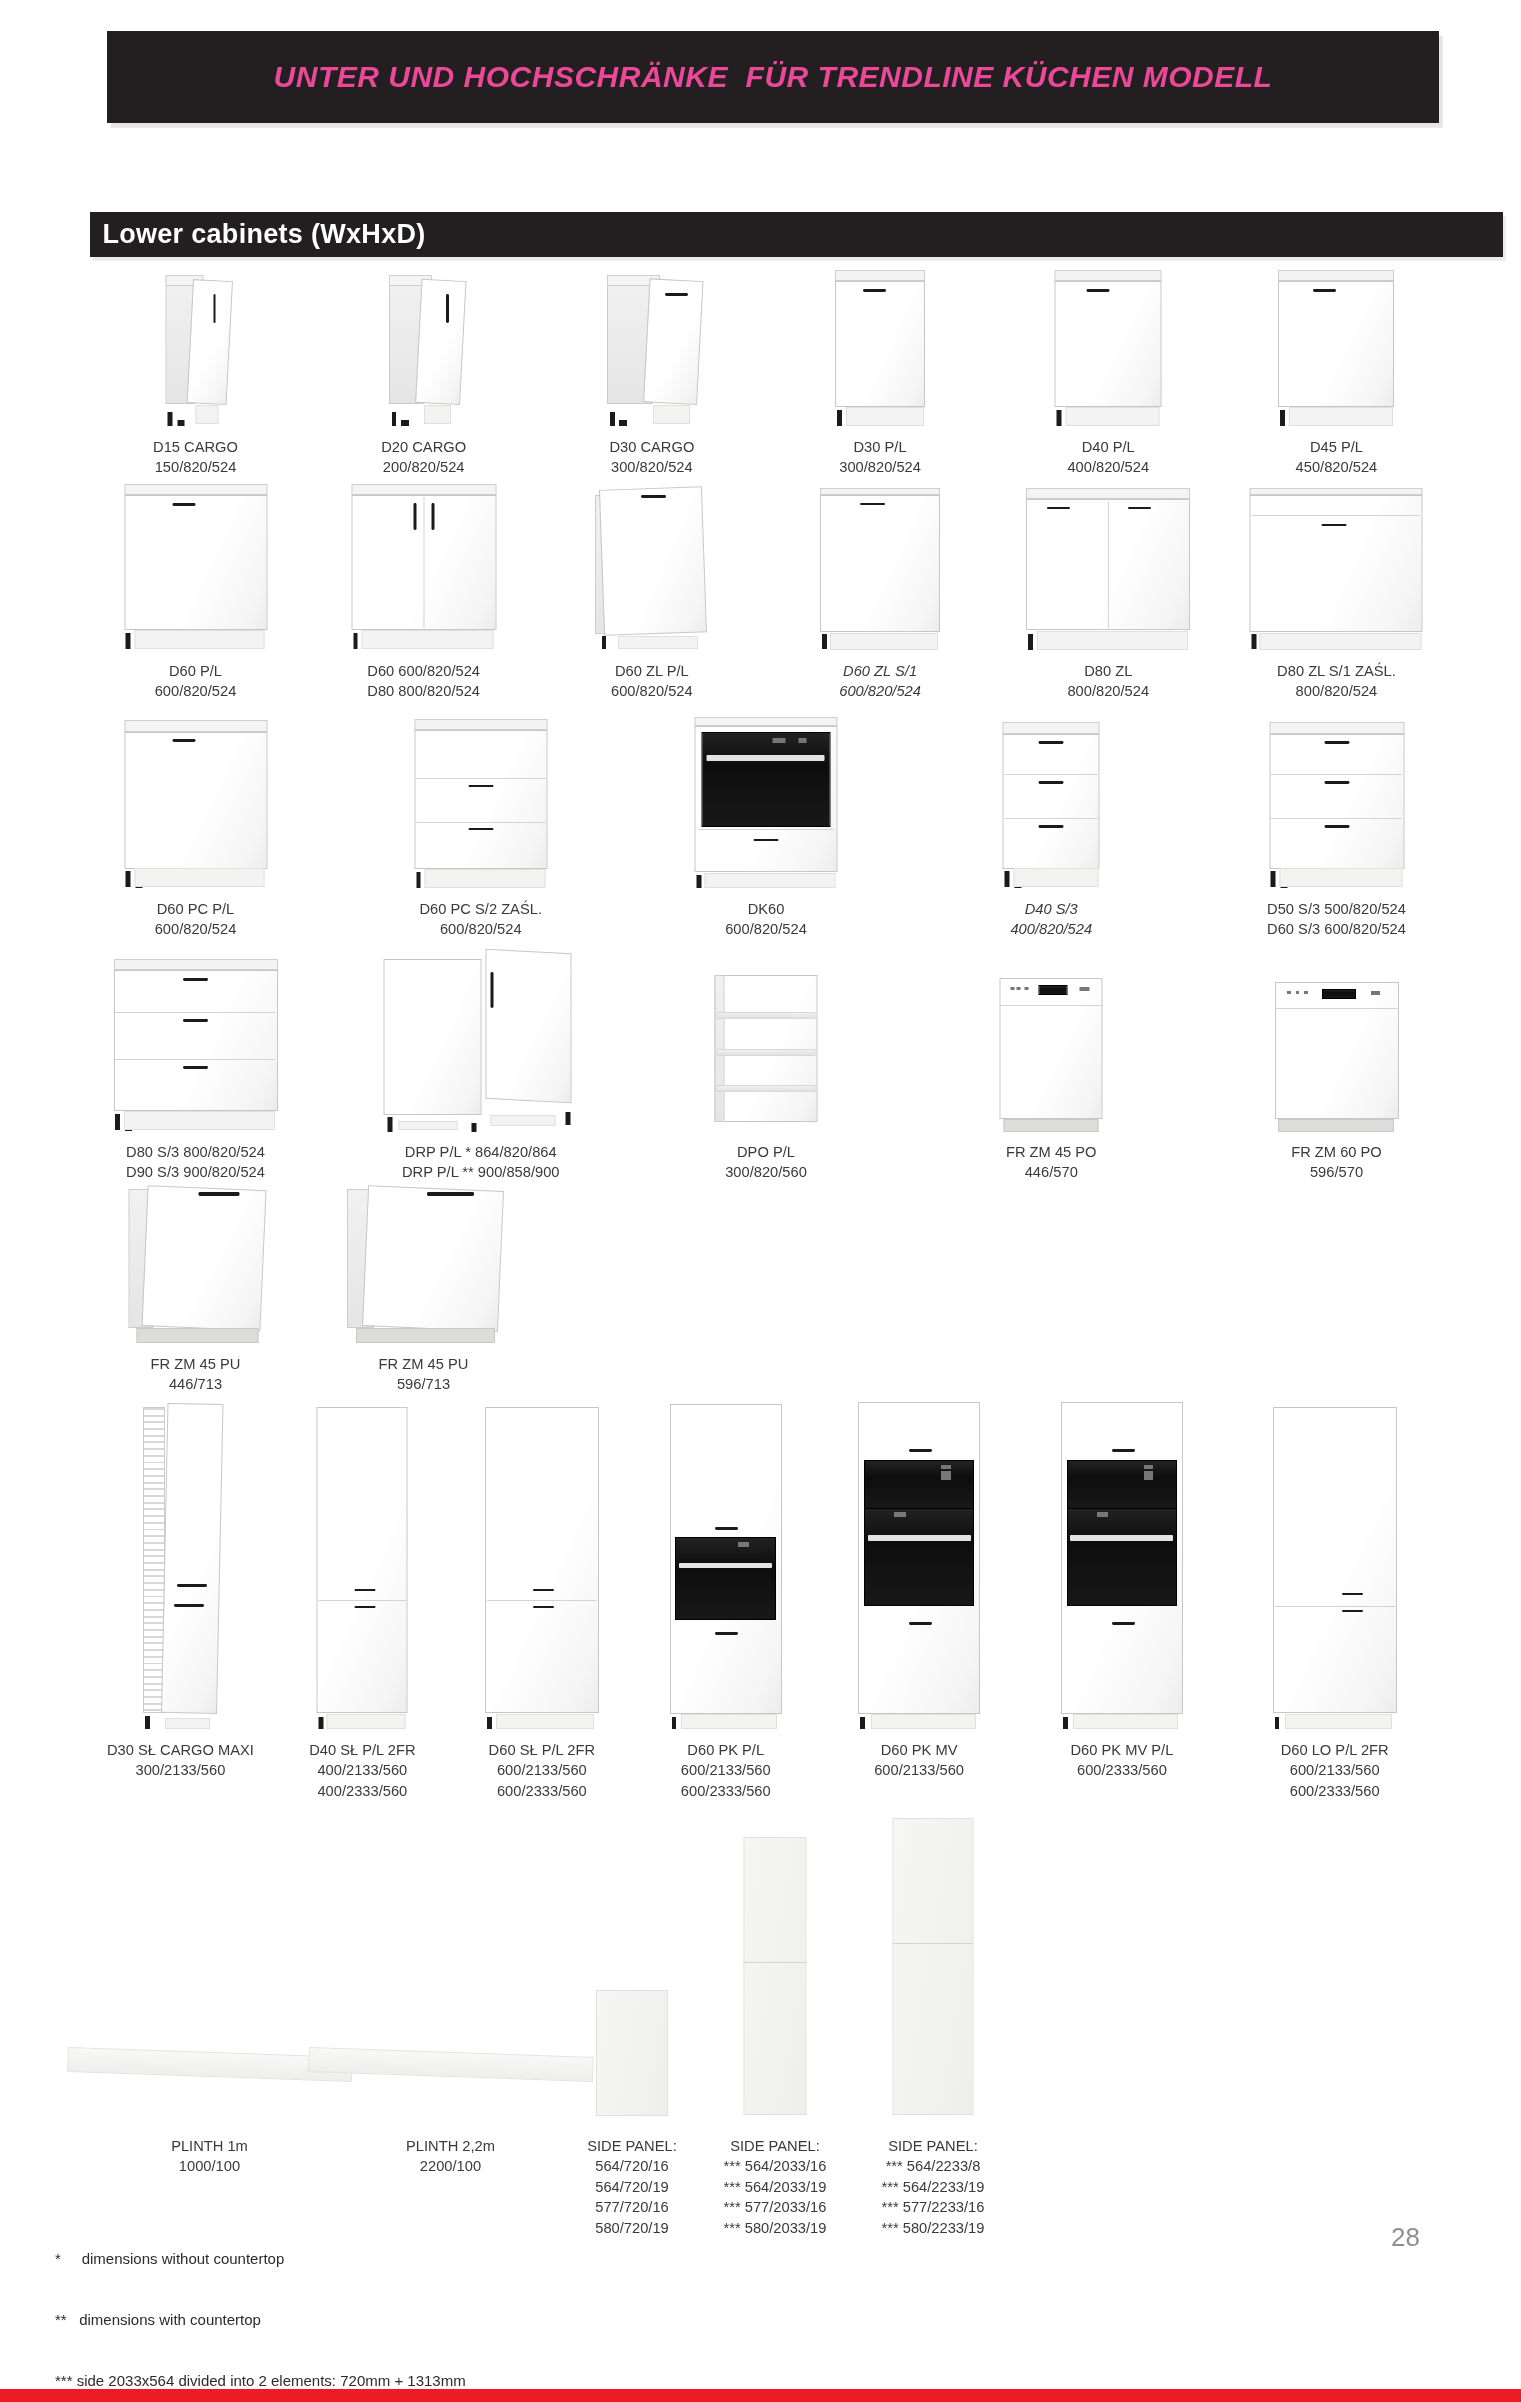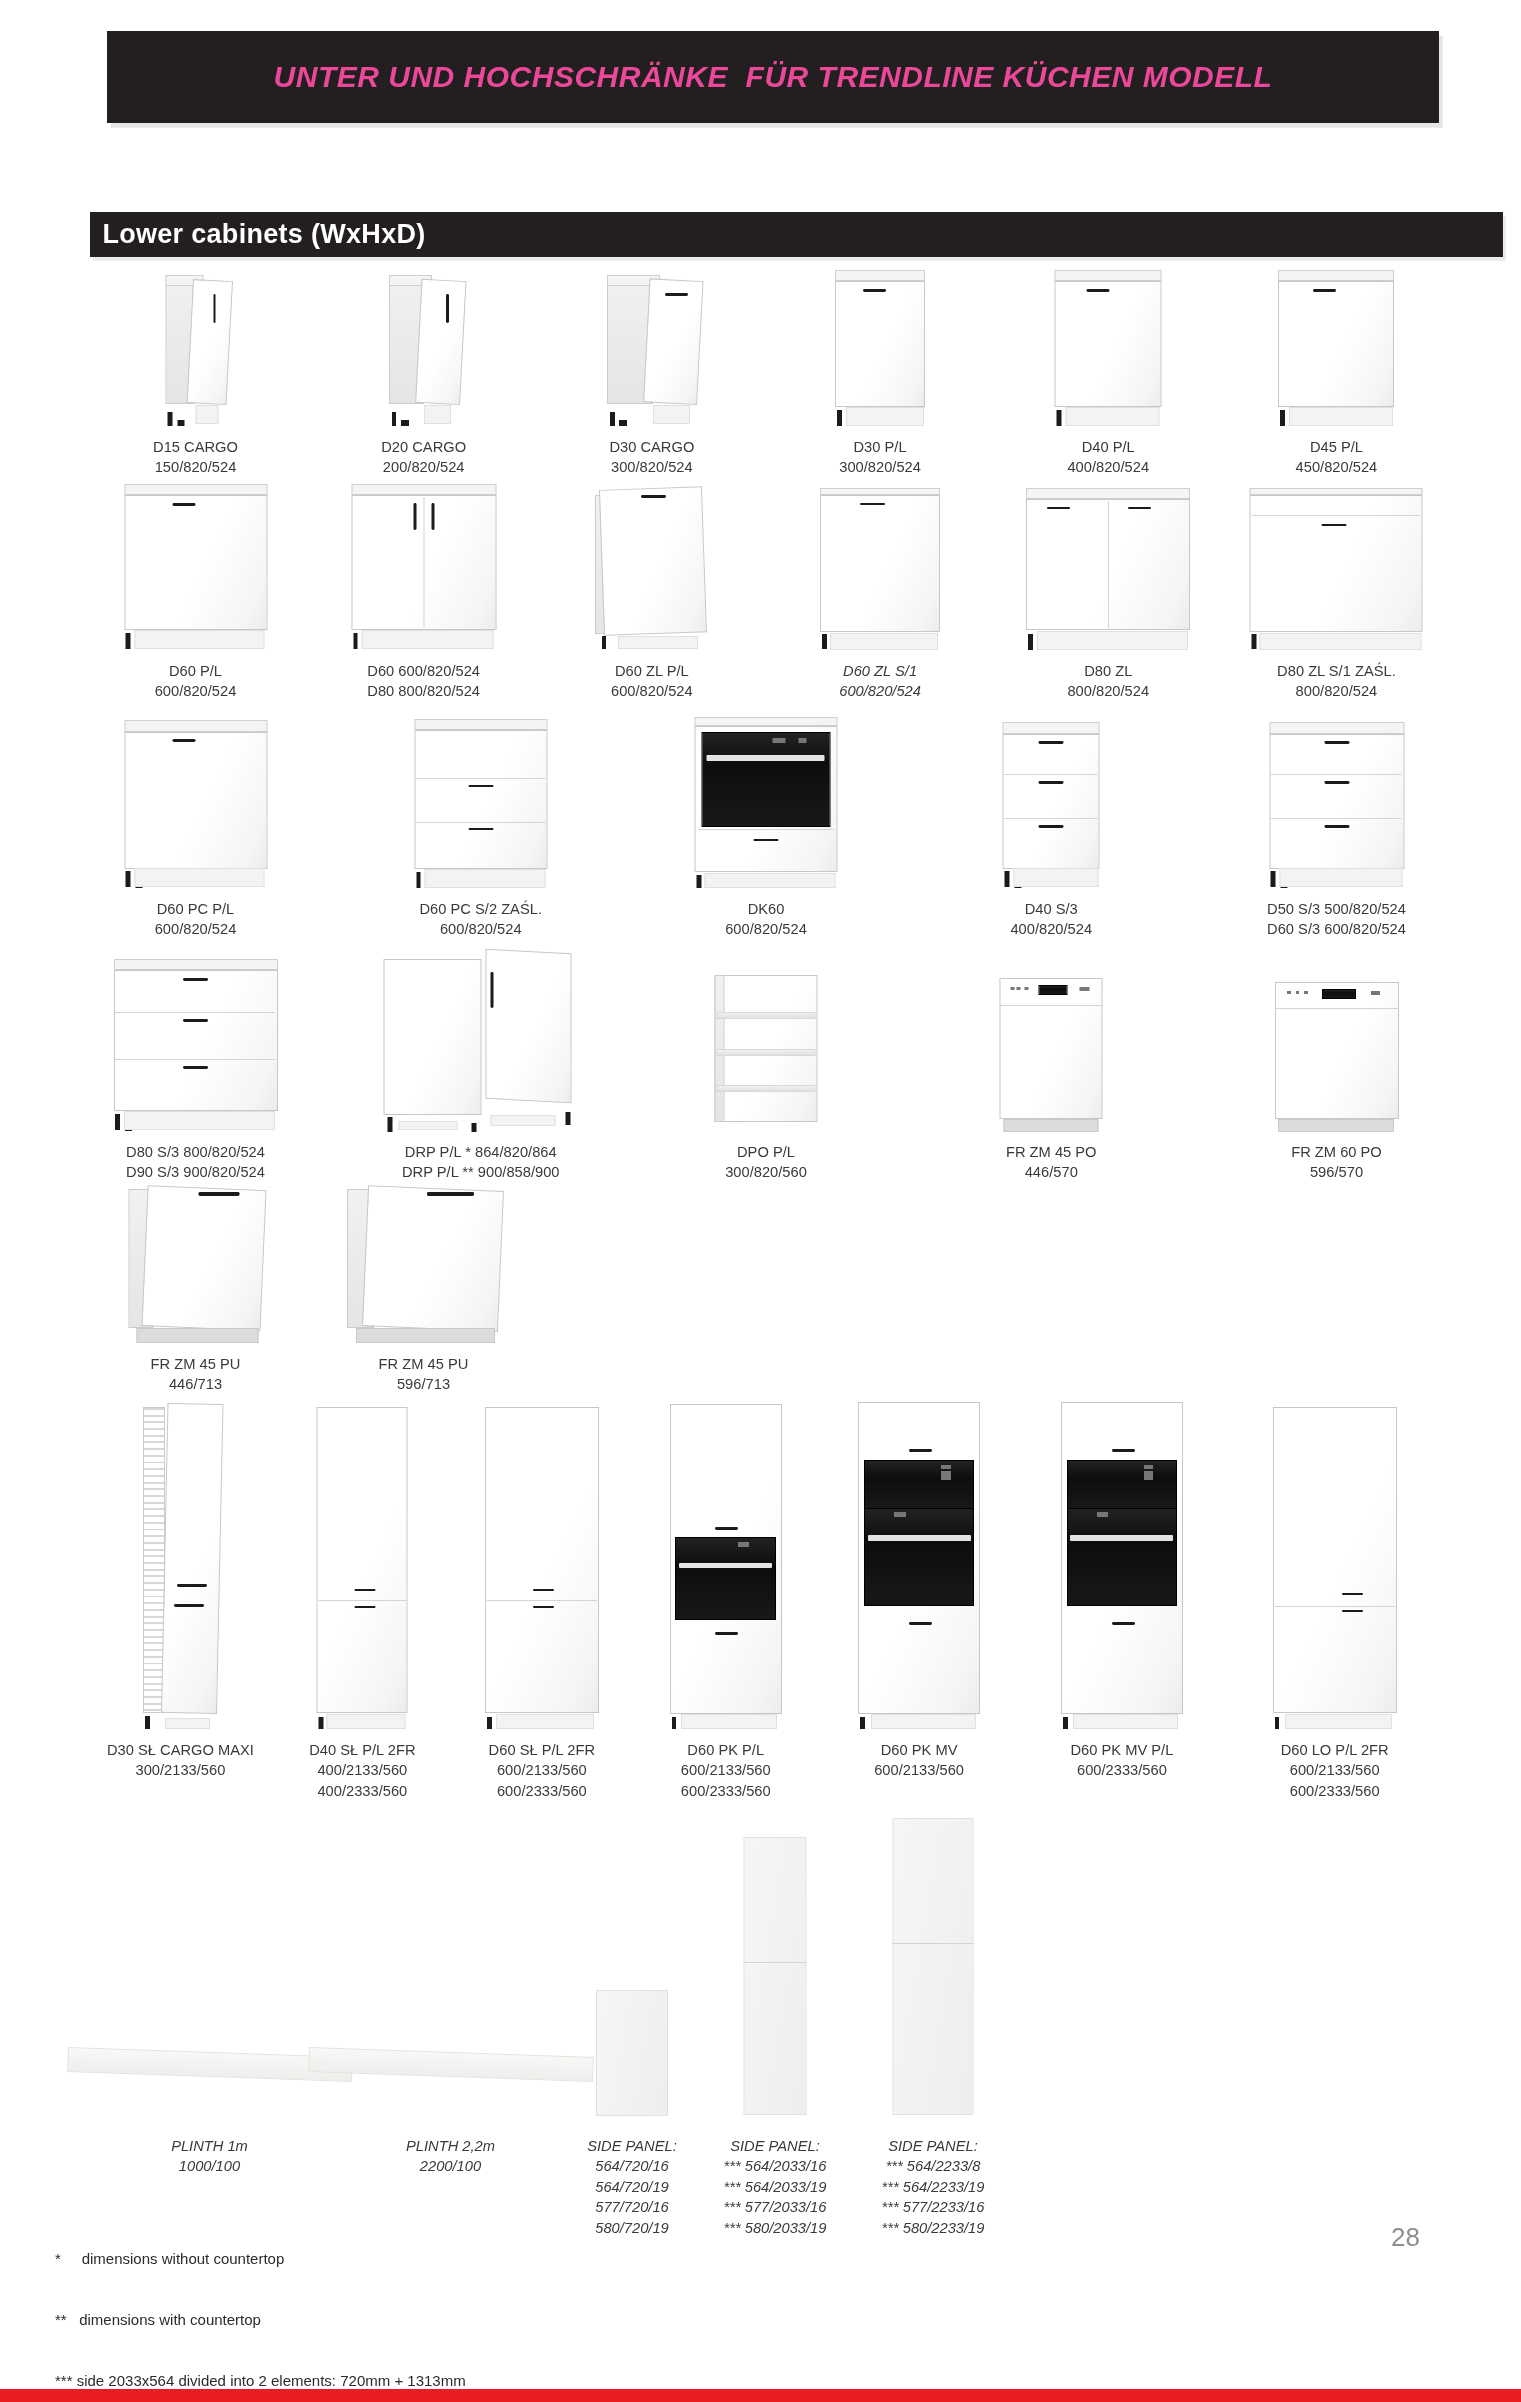--- a/index.html
+++ b/index.html
@@ -21,21 +21,21 @@
   .row-5 .cell{position:absolute;top:0;width:219px;}
   .row-5 .cell:nth-child(1){left:0;}
   .row-5 .cell:nth-child(2){left:228px;}
   .row-6 .cell:nth-child(1){width:190px;}
   .row-6 .cell:nth-child(2){width:176px;}
   .row-6 .cell:nth-child(3){width:185px;}
   .row-6 .cell:nth-child(4){width:185px;}
   .row-6 .cell:nth-child(5){width:204px;}
   .row-6 .cell:nth-child(6){width:204px;}
   .row-6 .cell:nth-child(7){width:224px;text-decoration:underline;}
-  .row-7{display:block;left:0;width:1215px;font-style:italic;}
+  .row-7{display:block;left:0;width:1215px;}
   .row-7 .cell{position:absolute;top:0;}
   .row-7 .cell:nth-child(1){left:67px;width:285px;}
   .row-7 .cell:nth-child(2){left:308px;width:285px;}
   .row-7 .cell:nth-child(3){left:556px;width:152px;}
   .row-7 .cell:nth-child(4){left:699px;width:152px;}
   .row-7 .cell:nth-child(5){left:845px;width:176px;}
   .fig{position:absolute;left:50%;transform:translateX(-50%);}
   .cap{position:absolute;left:-30px;right:-30px;text-align:center;font-size:14.7px;
        line-height:20.4px;color:#3a3a3a;}
   
@@ -307,21 +307,21 @@
             <div class="part cab-front" style="left: 0px; top: 11.4px; width: 97px; height: 135px;"></div>
             <div class="part foot" style="left: 1.9px; top: 149px; width: 4.8px; height: 16px;"></div>
             <div class="part foot" style="left: 11.4px; top: 159px; width: 7.6px; height: 6.7px;"></div>
             <div class="part cab-plinth" style="left: 10.5px; top: 146px; width: 85px; height: 19px;"></div>
             <div class="part cab-seam" style="left: 1.9px; top: 52px; width: 93px; height: 1px;"></div>
             <div class="part cab-seam" style="left: 1.9px; top: 96px; width: 93px; height: 1px;"></div>
             <div class="part handle" style="left: 36px; top: 19px; width: 25px; height: 2.9px;"></div>
             <div class="part handle" style="left: 36px; top: 59px; width: 25px; height: 2.9px;"></div>
             <div class="part handle" style="left: 36px; top: 103px; width: 25px; height: 2.9px;"></div>
           </div>
-          <div class="cap" style="top: 190px;">
+          <div class="cap" style="top: 190px; font-style: italic;">
             <div>D40 S/3</div>
             <div>400/820/524</div>
           </div>
         </div>
         <div class="cell" style="height: 304px;">
           <div class="fig" style="width: 135px; height: 167px; top: 13.3px;">
             <div class="part cab-top" style="left: 0px; top: 0px; width: 135px; height: 11.4px;"></div>
             <div class="part cab-front" style="left: 0px; top: 11.4px; width: 135px; height: 135px;"></div>
             <div class="part foot" style="left: 1.9px; top: 149px; width: 4.8px; height: 16px;"></div>
             <div class="part foot" style="left: 11.4px; top: 159px; width: 7.6px; height: 6.7px;"></div>

